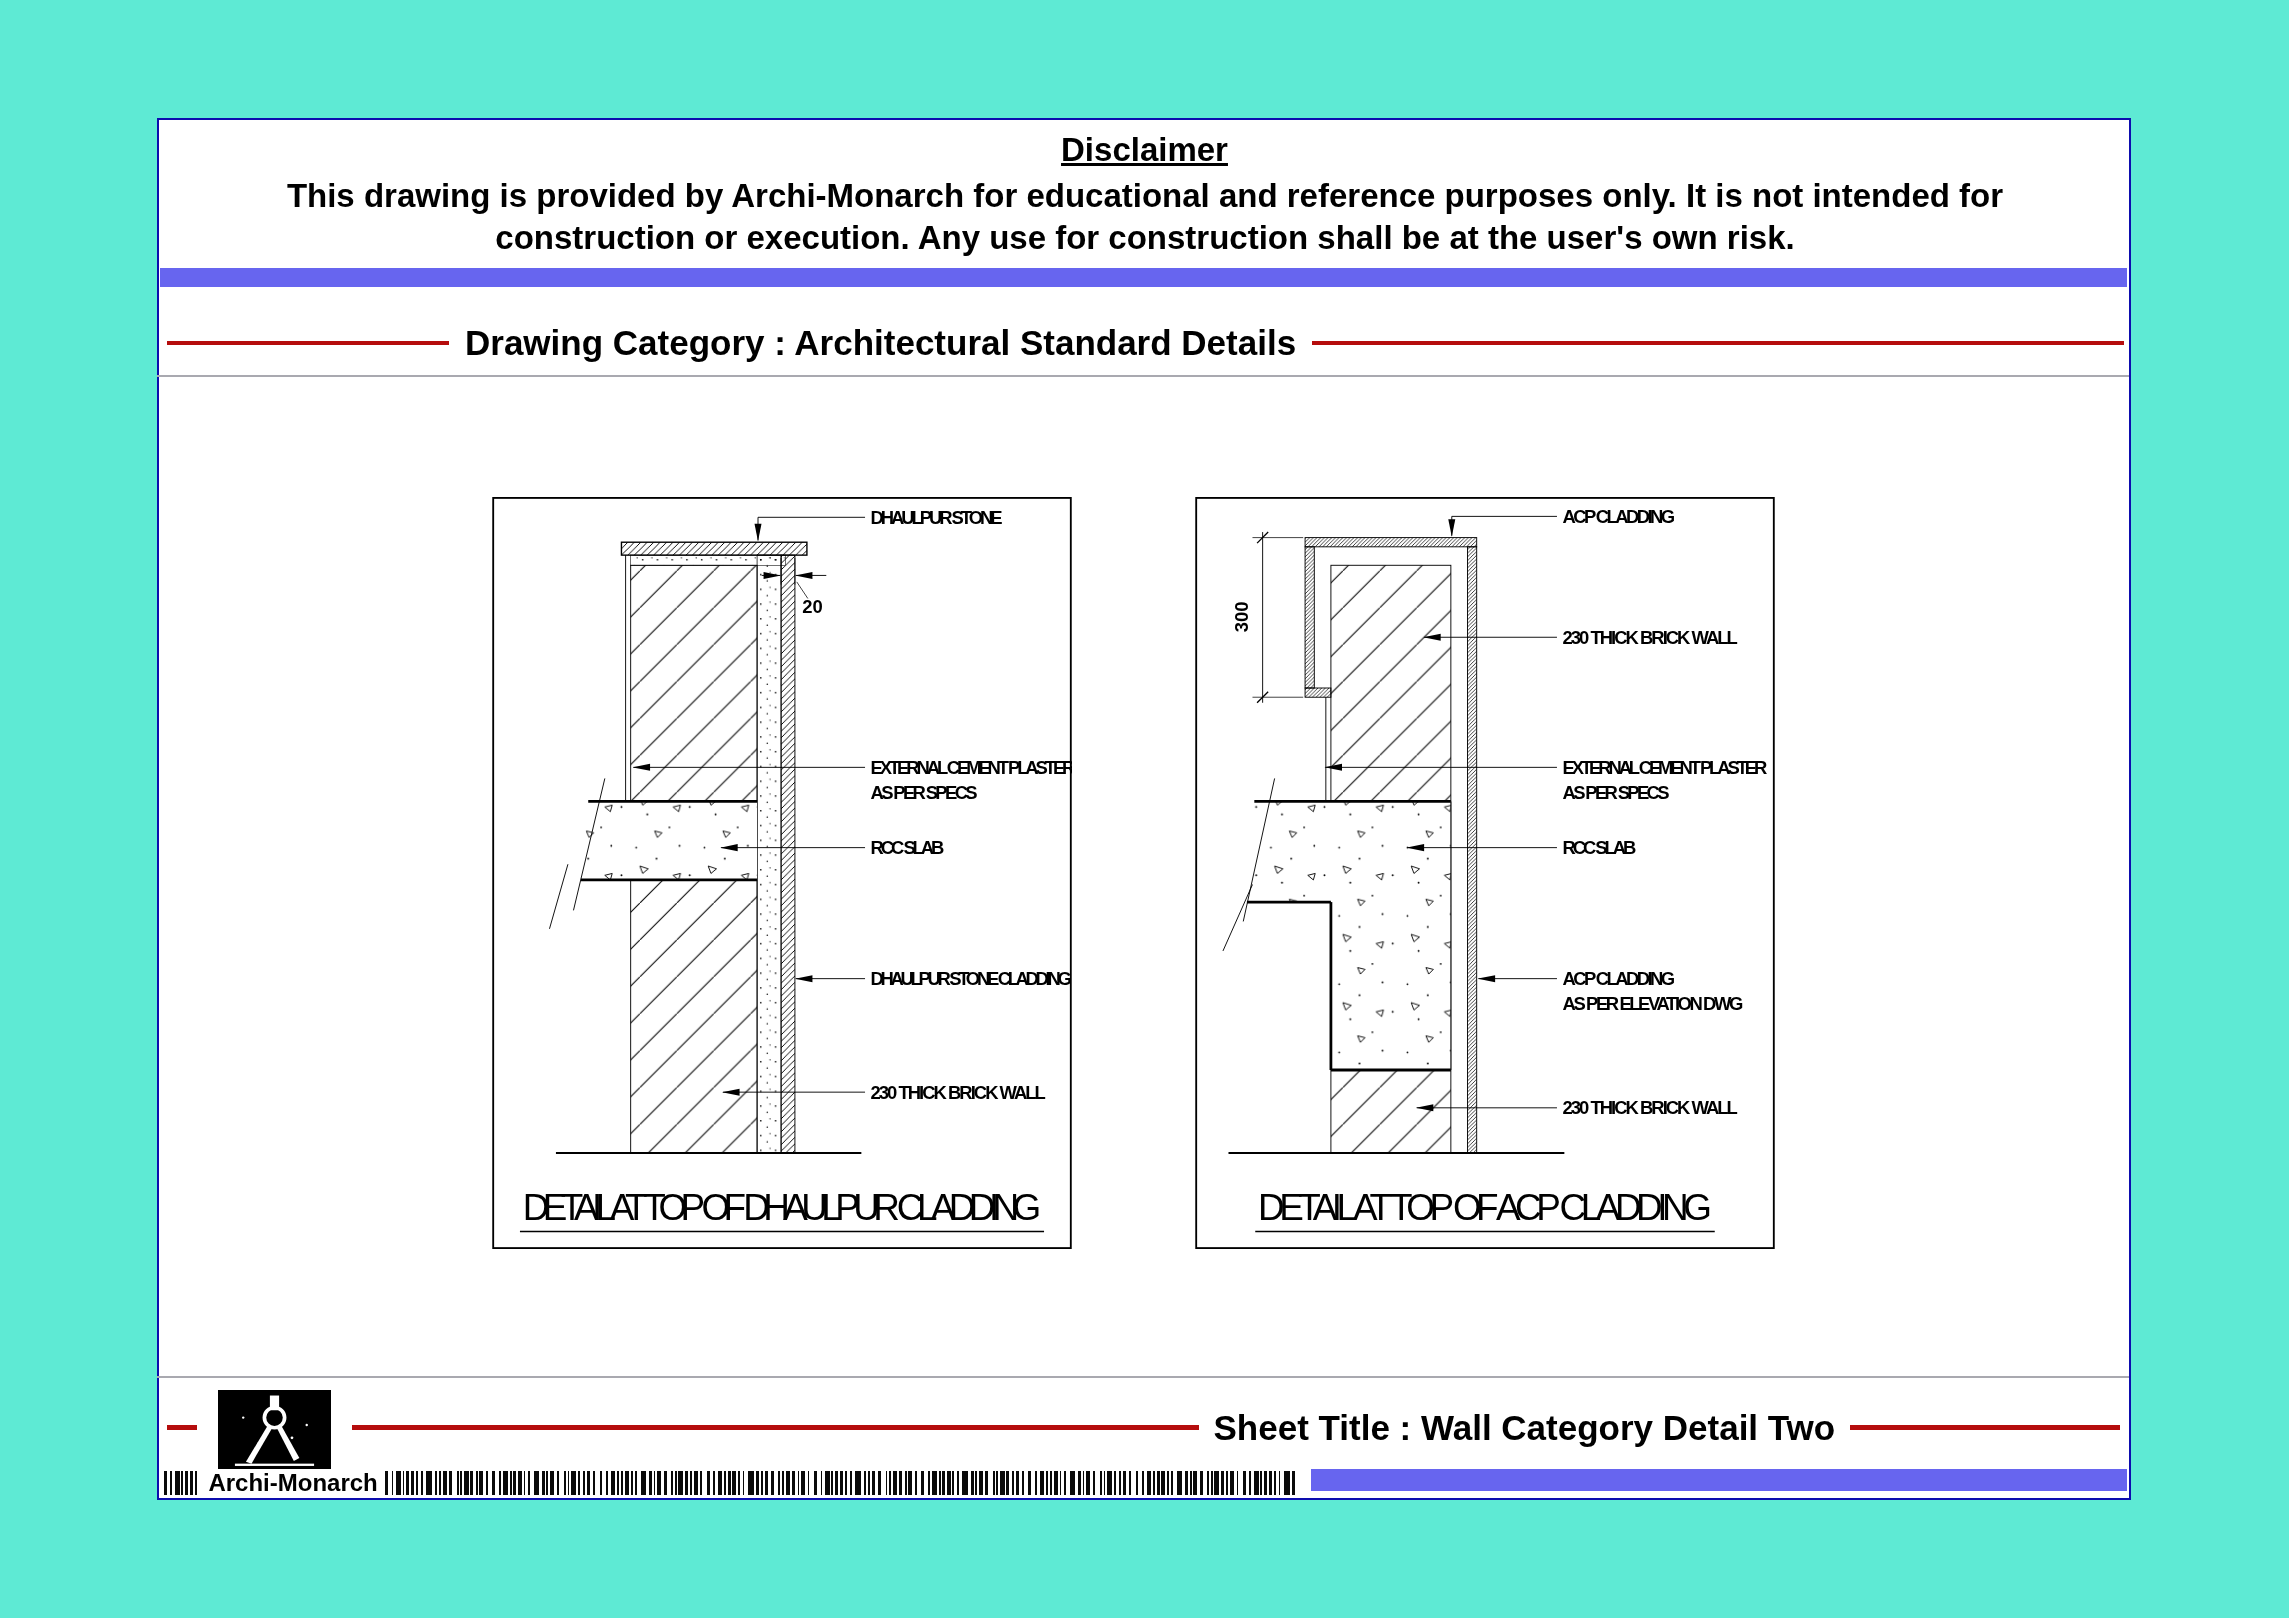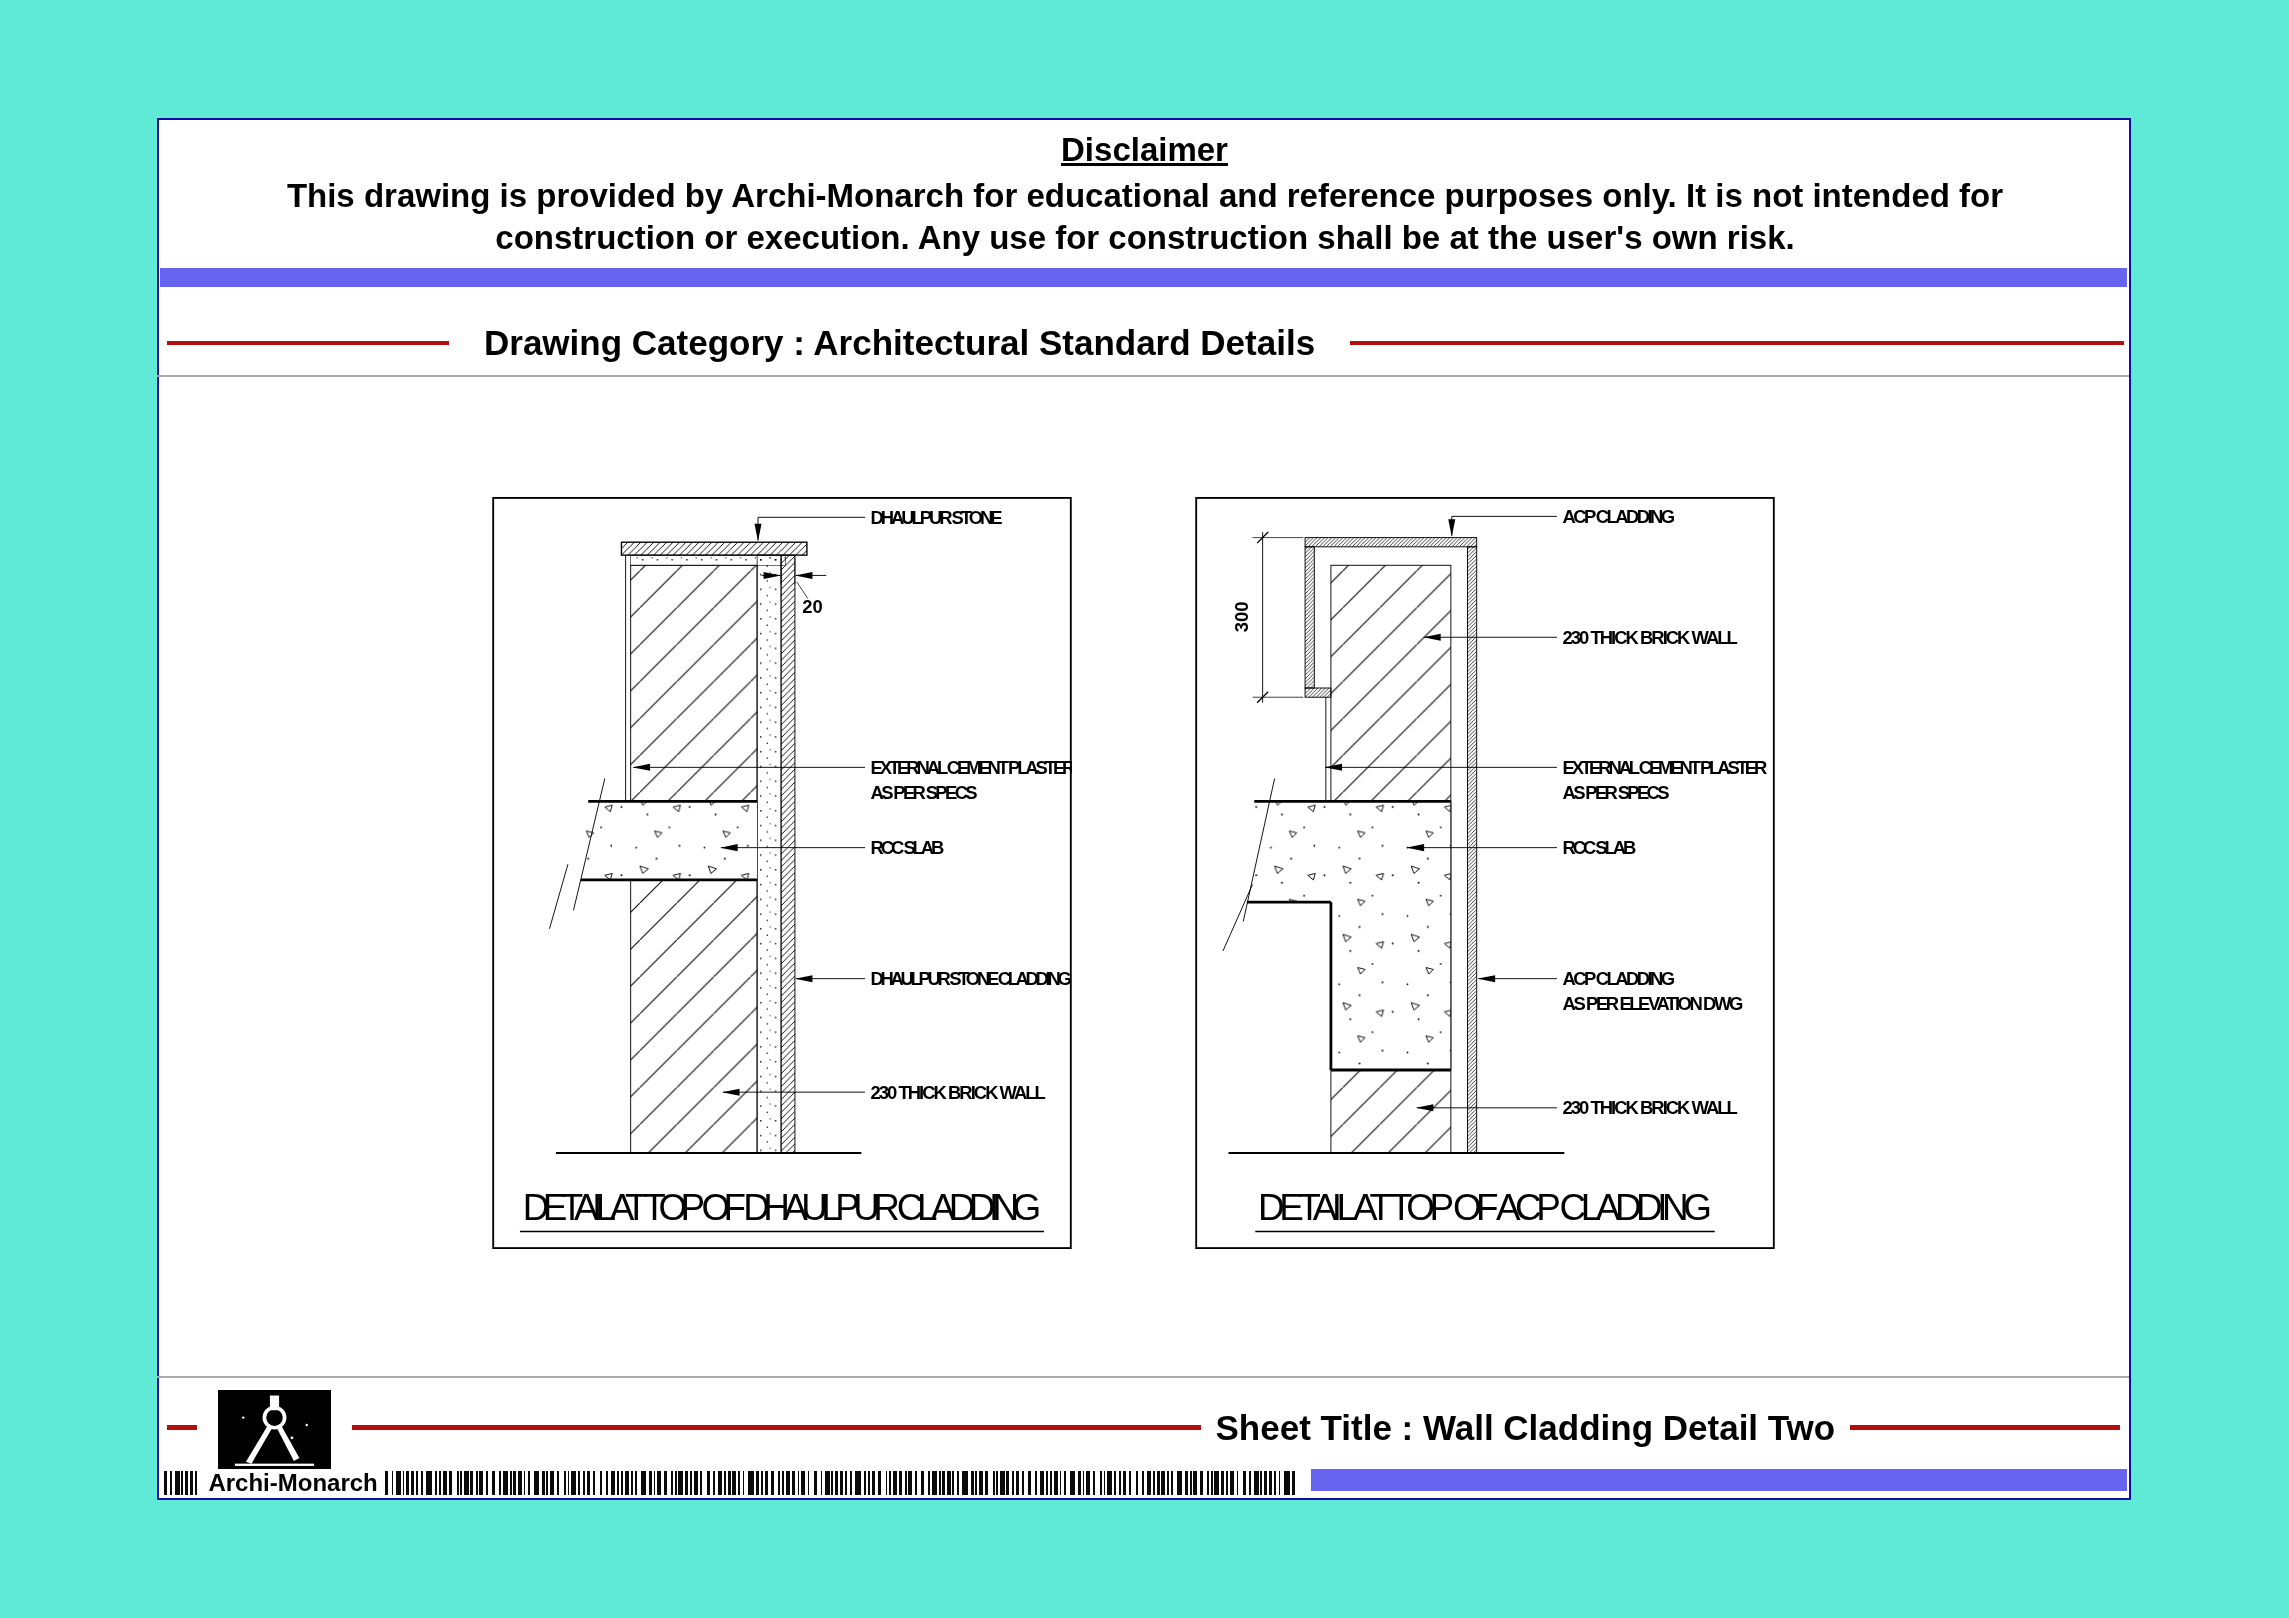--- a/index.html
+++ b/index.html
@@ -13,21 +13,21 @@
   .disc-body{position:absolute;left:222px;top:175px;width:1846px;text-align:center;
              font-size:33px;font-weight:bold;line-height:42px;}
   .hbar{position:absolute;background:#6765ef;}
   .hbar-top{left:160px;top:268px;width:1967px;height:19.4px;}
   .hbar-bot{left:1311px;top:1469px;width:816px;height:22px;}
   .cat-row{position:absolute;left:167px;top:321px;width:1957px;height:44px;
            display:flex;align-items:center;}
   .rule{background:#b50d0d;height:4.6px;}
   .cat-rule-l{width:282px;}
   .cat-rule-r{flex:1;}
-  .cat-label{font-size:35px;font-weight:bold;margin:0 35px;white-space:nowrap;}
+  .cat-label{font-size:35px;font-weight:bold;margin:0 16px;white-space:nowrap;}
   .divider{position:absolute;left:157px;width:1972px;height:1.8px;background:#a9a9b0;}
   .div-top{top:375px;}
   .div-bot{top:1376px;}
   .dwg{position:absolute;top:497px;width:580px;height:752px;}
   .dwg-left{left:492px;}
   .dwg-right{left:1195px;}
   .foot-row{position:absolute;left:167px;top:1409px;width:1953px;height:37px;
             display:flex;align-items:center;}
   .foot-dash{width:30px;}
   .foot-logo-gap{width:155px;}
@@ -229,21 +229,21 @@
     <text class="ttl" x="314" y="784" text-anchor="middle" textLength="492" lengthAdjust="spacing-and-glyphs">DETAIL AT  TOP OF ACP CLADDING</text>
     <line x1="65" y1="796" x2="563" y2="796" stroke="#000" stroke-width="1.5"></line>
   </svg>
 
   <div class="divider div-bot"></div>
 
   <div class="foot-row">
     <span class="rule foot-dash"></span>
     <span class="foot-logo-gap"></span>
     <span class="rule foot-rule-l"></span>
-    <span class="sheet-title">Sheet Title : Wall Cladding Detail Two</span>
+    <span class="sheet-title">Sheet Title : Wall Category Detail Two</span>
     <span class="rule foot-rule-r"></span>
   </div>
 
   <div class="logo">
     <svg viewBox="0 0 122 88" width="113" height="81">
       <rect x="56" y="6" width="10" height="16" fill="#fff"></rect>
       <circle cx="61" cy="30" r="11" fill="none" stroke="#fff" stroke-width="4"></circle>
       <path d="M54,38 L30,78 L36,80 L58,42 z" fill="#fff"></path>
       <path d="M68,38 L88,74 L82,77 L64,42 z" fill="#fff"></path>
       <circle cx="44" cy="58" r="1.5" fill="#fff"></circle>

